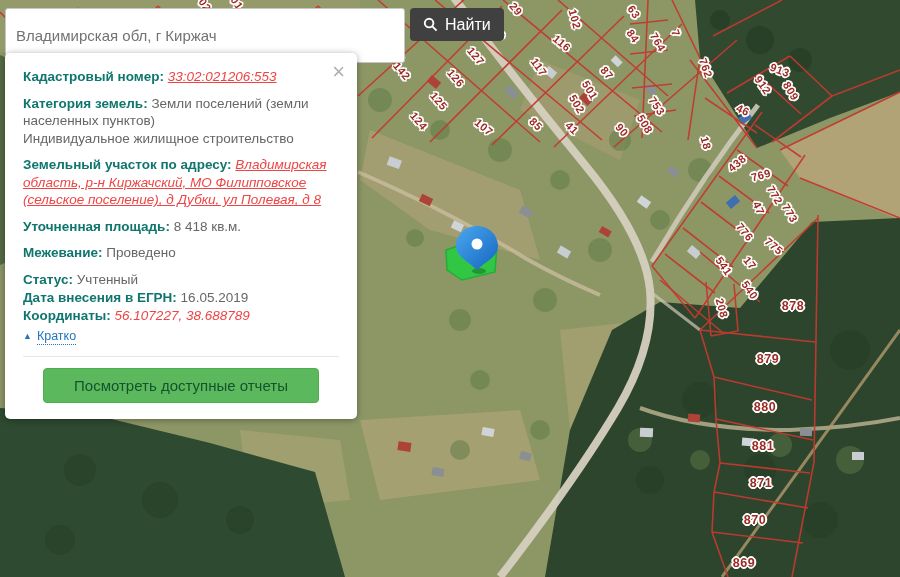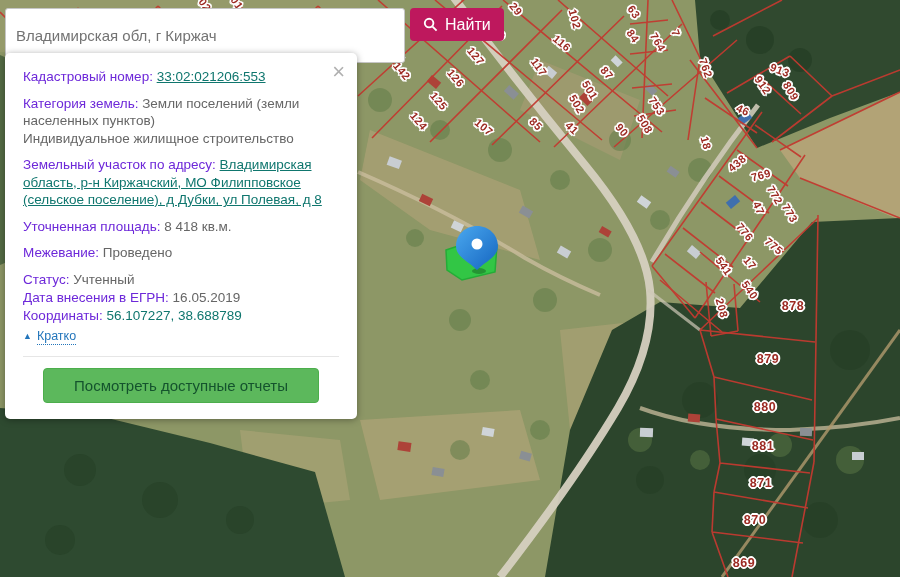--- a/index.html
+++ b/index.html
@@ -12,33 +12,33 @@
   .plabel{position:absolute;font-size:11px;font-weight:bold;color:#9c2a22;white-space:nowrap;
     letter-spacing:.5px;pointer-events:auto;cursor:pointer;
     text-shadow:-1px -1px 0 #fff,1px -1px 0 #fff,-1px 1px 0 #fff,1px 1px 0 #fff,
       -2px 0 0 #fff,2px 0 0 #fff,0 -2px 0 #fff,0 2px 0 #fff;}
   .plabel.flat{font-size:12.5px;}
 
   
   .searchbar{position:absolute;left:5px;top:8px;z-index:10;display:flex;align-items:stretch;gap:5px;}
   .search-input{width:378px;height:29px;border:1px solid #c6c6c6;border-radius:3px;
     padding:12px 10px;font-size:15px;color:#737373;font-family:"Liberation Sans",sans-serif;outline:none;}
-  .btn-search{height:33px;background:#be185d;color:#fff;border:none;border-radius:4px;
+  .btn-search{height:33px;background:#404040;color:#fff;border:none;border-radius:4px;
     font-size:16px;padding:0 13px;display:flex;align-items:center;gap:7px;cursor:pointer;
     font-family:"Liberation Sans",sans-serif;}
   .btn-search svg{display:block;}
 
   
   .card{position:absolute;left:5px;top:53px;width:352px;box-sizing:border-box;z-index:10;
     background:#fff;border-radius:5px;box-shadow:0 1px 7px rgba(0,0,0,.35);
     padding:15px 18px 12px;font-size:13.5px;color:#666;line-height:1.3;}
-  .card .lbl{font-weight:normal;color:#6d28d9;}
+  .card .lbl{font-weight:bold;color:#0f766e;}
   .card .row{margin:0 0 9px;}
   .card .tight{margin:0;line-height:1.33;}
-  .card a{color:#0f766e;text-decoration:underline;cursor:pointer;}
+  .card a{color:#ef4444;text-decoration:underline;cursor:pointer;font-style:italic;}
   .card a.plain{text-decoration:none;}
   .close-x{position:absolute;right:12px;top:8px;font-size:22px;color:#b0b0b0;
     cursor:pointer;line-height:1;font-weight:normal;}
   .collapse-link{display:inline-flex;align-items:center;gap:5px;margin-top:3px;
     font-size:12.5px;color:#2275bb;cursor:pointer;}
   .collapse-link .tri{font-size:9px;}
   .collapse-link .txt{border-bottom:1px dotted #2275bb;}
   .card hr{border:none;border-top:1px solid #e6e6e6;margin:11px 0 11px;}
   .btn-report{display:block;width:276px;margin:0 auto 4px;background:#5cb85c;border:1px solid #4cae4c;
     color:#14532d;font-size:15px;padding:8px 0;border-radius:4px;cursor:pointer;

